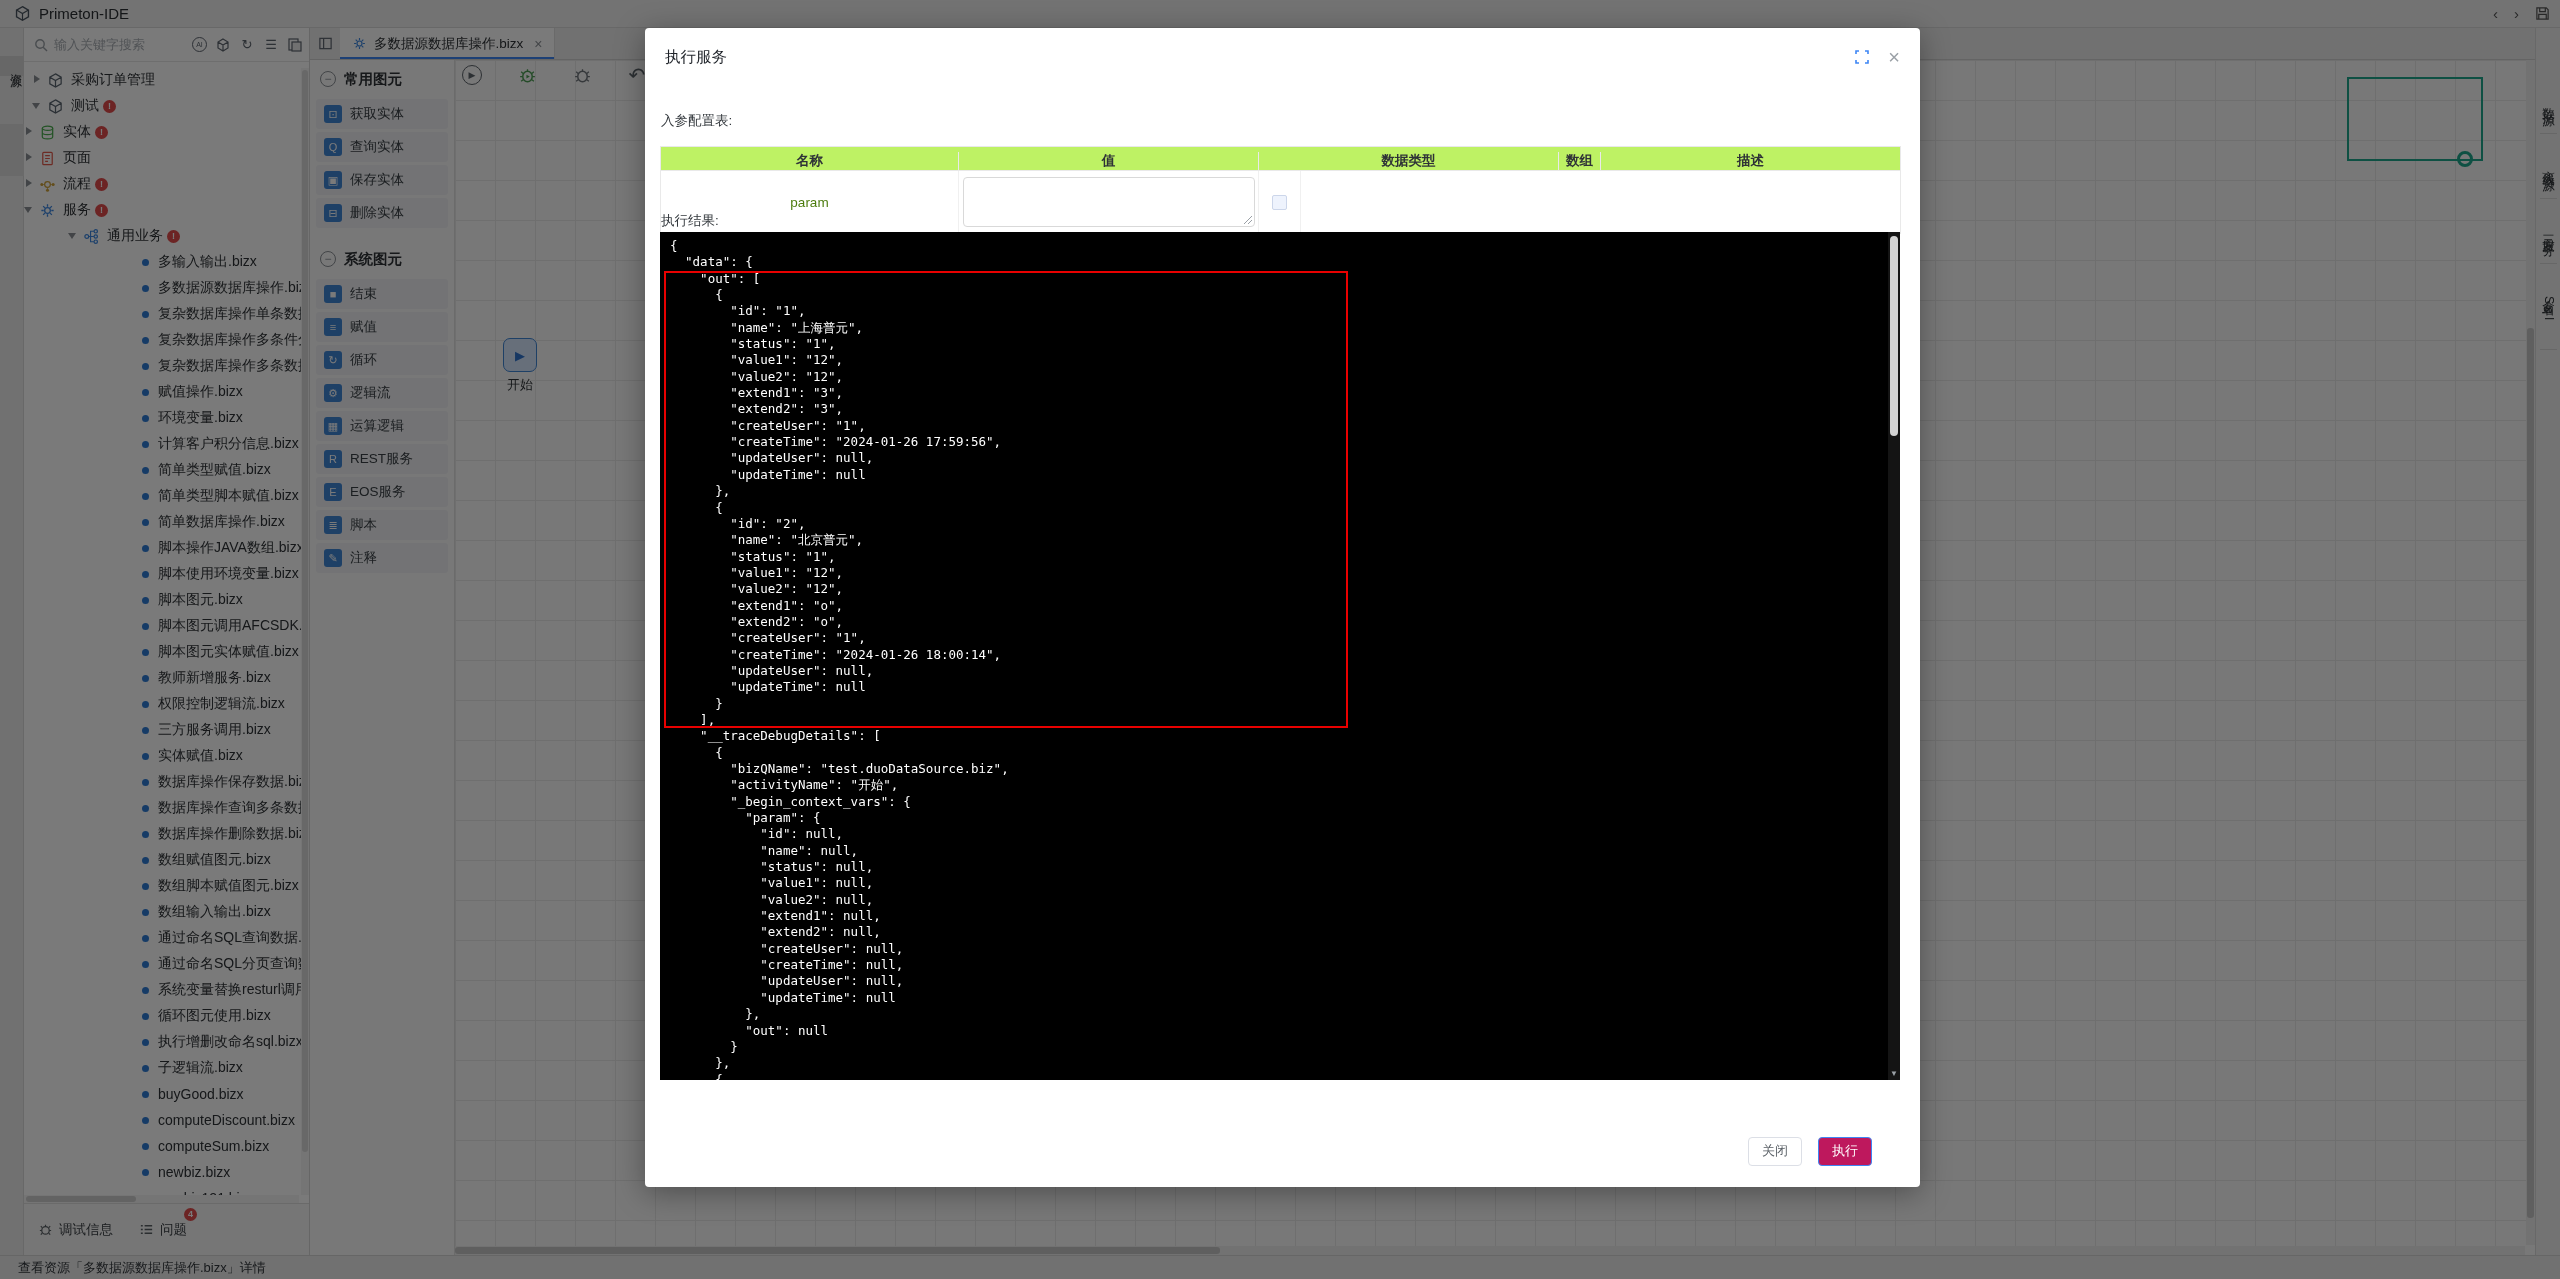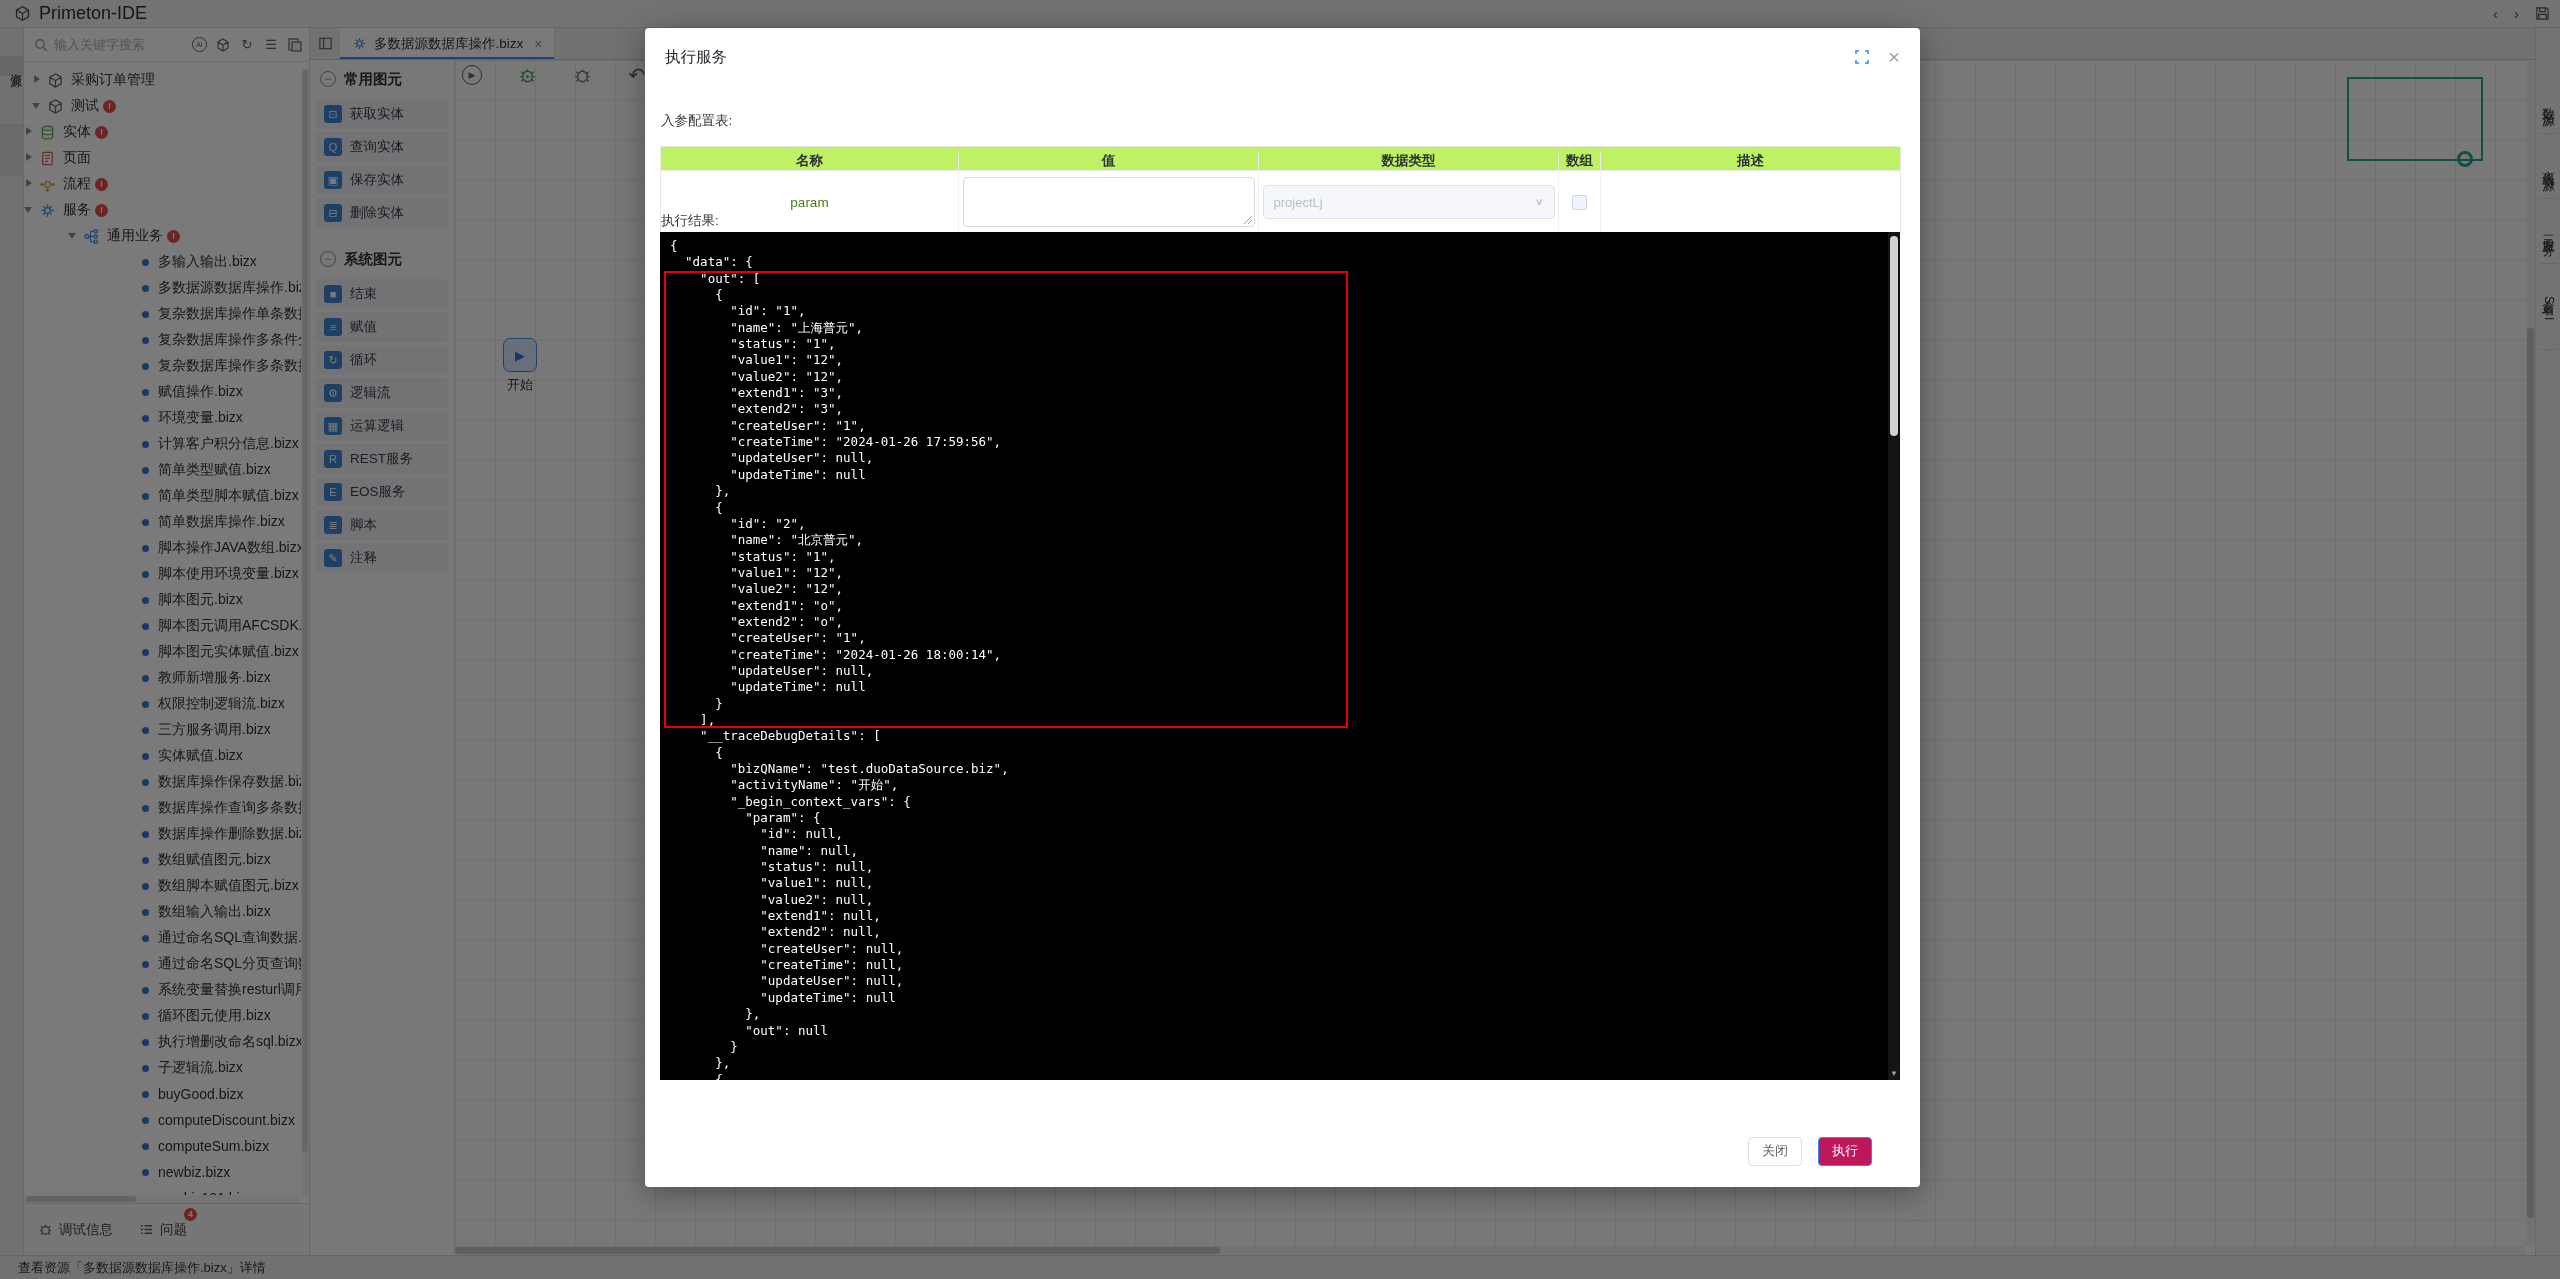--- a/index.html
+++ b/index.html
@@ -2,21 +2,21 @@
 <html><head>
 <meta charset="utf-8">
 <style>
   * { margin:0; padding:0; box-sizing:border-box; }
   html,body { width:2560px; height:1279px; overflow:hidden; font-family:"Liberation Sans","DejaVu Sans",sans-serif; }
   .app { position:relative; width:2560px; height:1279px; background:#e8e8e8; }
 
   
   .titlebar { position:absolute; top:0; left:0; width:2560px; height:28px; background:#f0f0f0; border-bottom:1px solid #d9d9d9; display:flex; align-items:center; padding:0 10px; }
   .titlebar .logo { width:17px; height:17px; margin-left:4px; }
-  .titlebar .apptitle { font-size:18px; color:#2b2f33; margin-left:8px; }
+  .titlebar .apptitle { font-size:15px; color:#2b2f33; margin-left:8px; }
   .titlebar .tb-right { margin-left:auto; display:flex; align-items:center; gap:16px; color:#555; }
   .tb-ic { font-size:15px; line-height:1; cursor:pointer; }
 
   
   .main { position:absolute; top:28px; left:0; right:0; bottom:24px; display:flex; }
 
   
   .activity { width:24px; background:#ececec; border-right:1px solid #d9d9d9; position:relative; }
   .activity .vtab { writing-mode:vertical-rl; letter-spacing:2px; font-size:12px; color:#2f3337; background:#d7d7d7; padding:8px 0; position:absolute; top:28px; left:0; width:24px; text-align:center; }
   .activity .vblock { position:absolute; top:96px; left:0; width:24px; height:52px; background:#dedede; }
@@ -679,26 +679,20 @@
         <div class="c2">值</div>
         <div class="c3">数据类型</div>
         <div class="c4">数组</div>
         <div class="c5">描述</div>
       </div>
       <div class="pt-row">
         <div class="c1 pname">param</div>
         <div class="c2">
             <div class="pt-textarea"></div>
           </div>
-        <div class="c3">
-          <div class="pt-select">
-            <span>projectLj</span>
-            <span class="chev">∨</span>
-          </div>
-        </div>
         <div class="c4">
             <span class="pt-check"></span>
           </div>
         <div class="c5"></div>
       </div>
     </div>
 
     <div class="m-label lbl-out">执行结果:</div>
 
     <div class="console">

